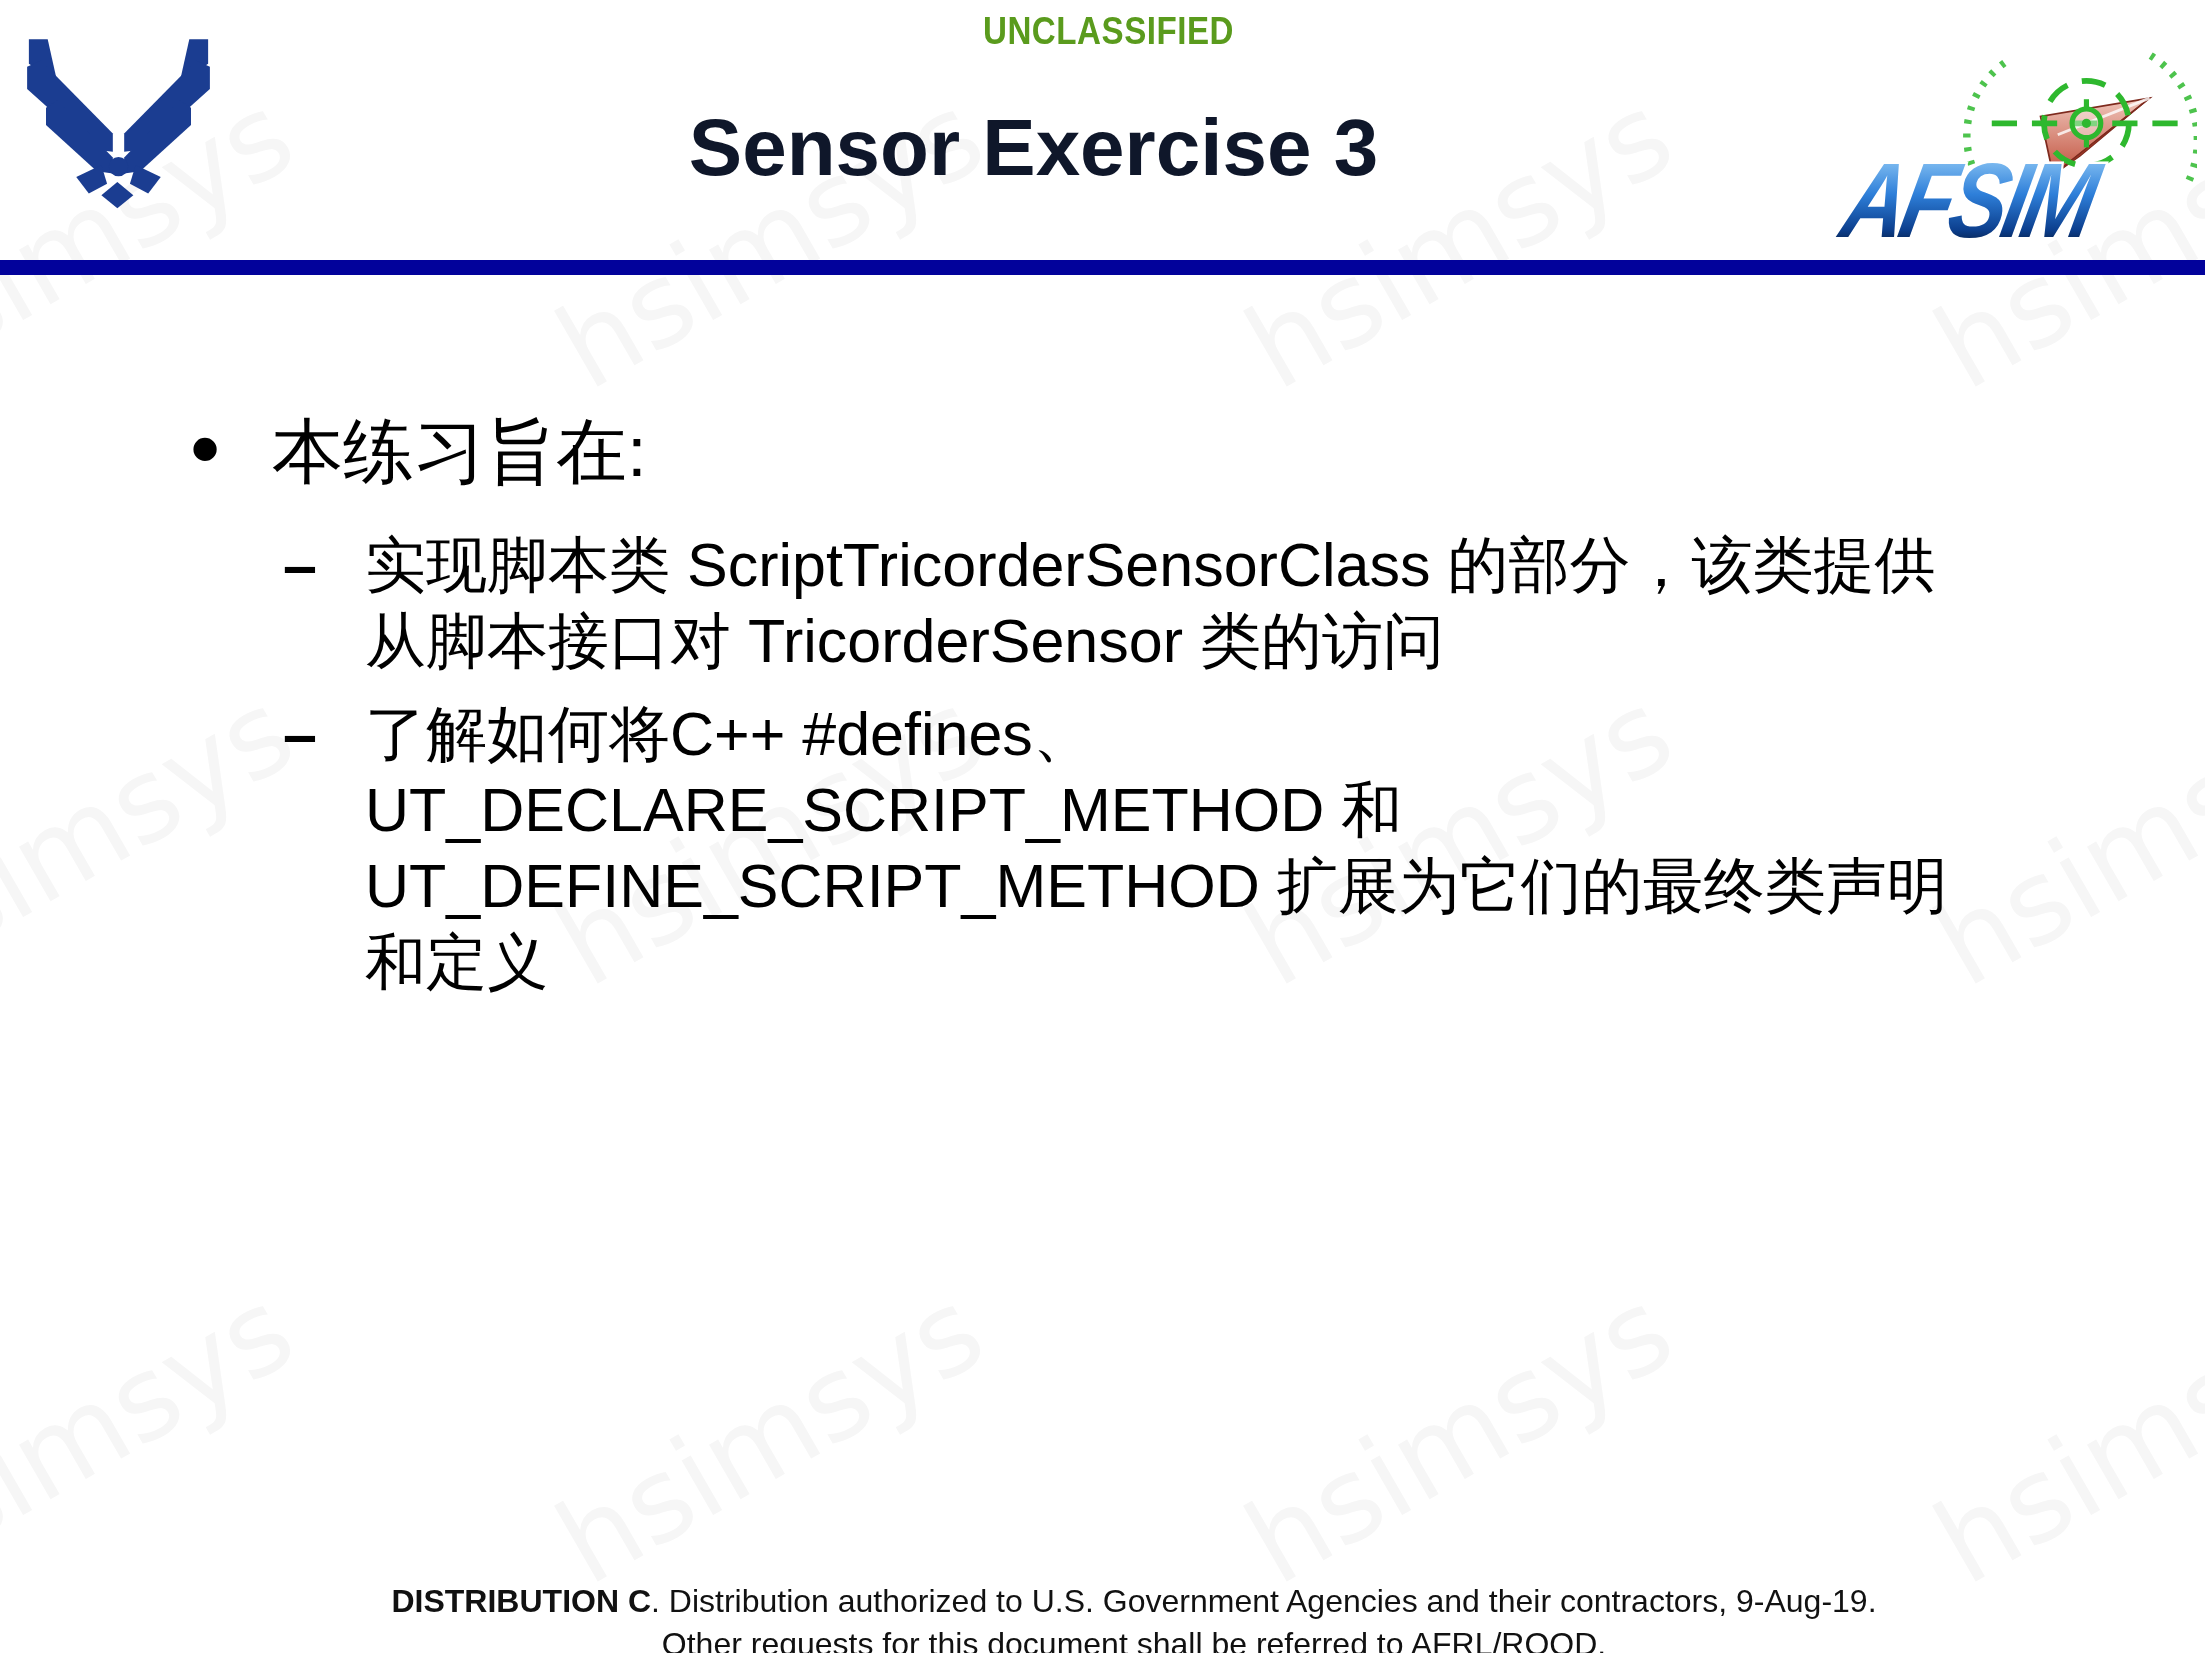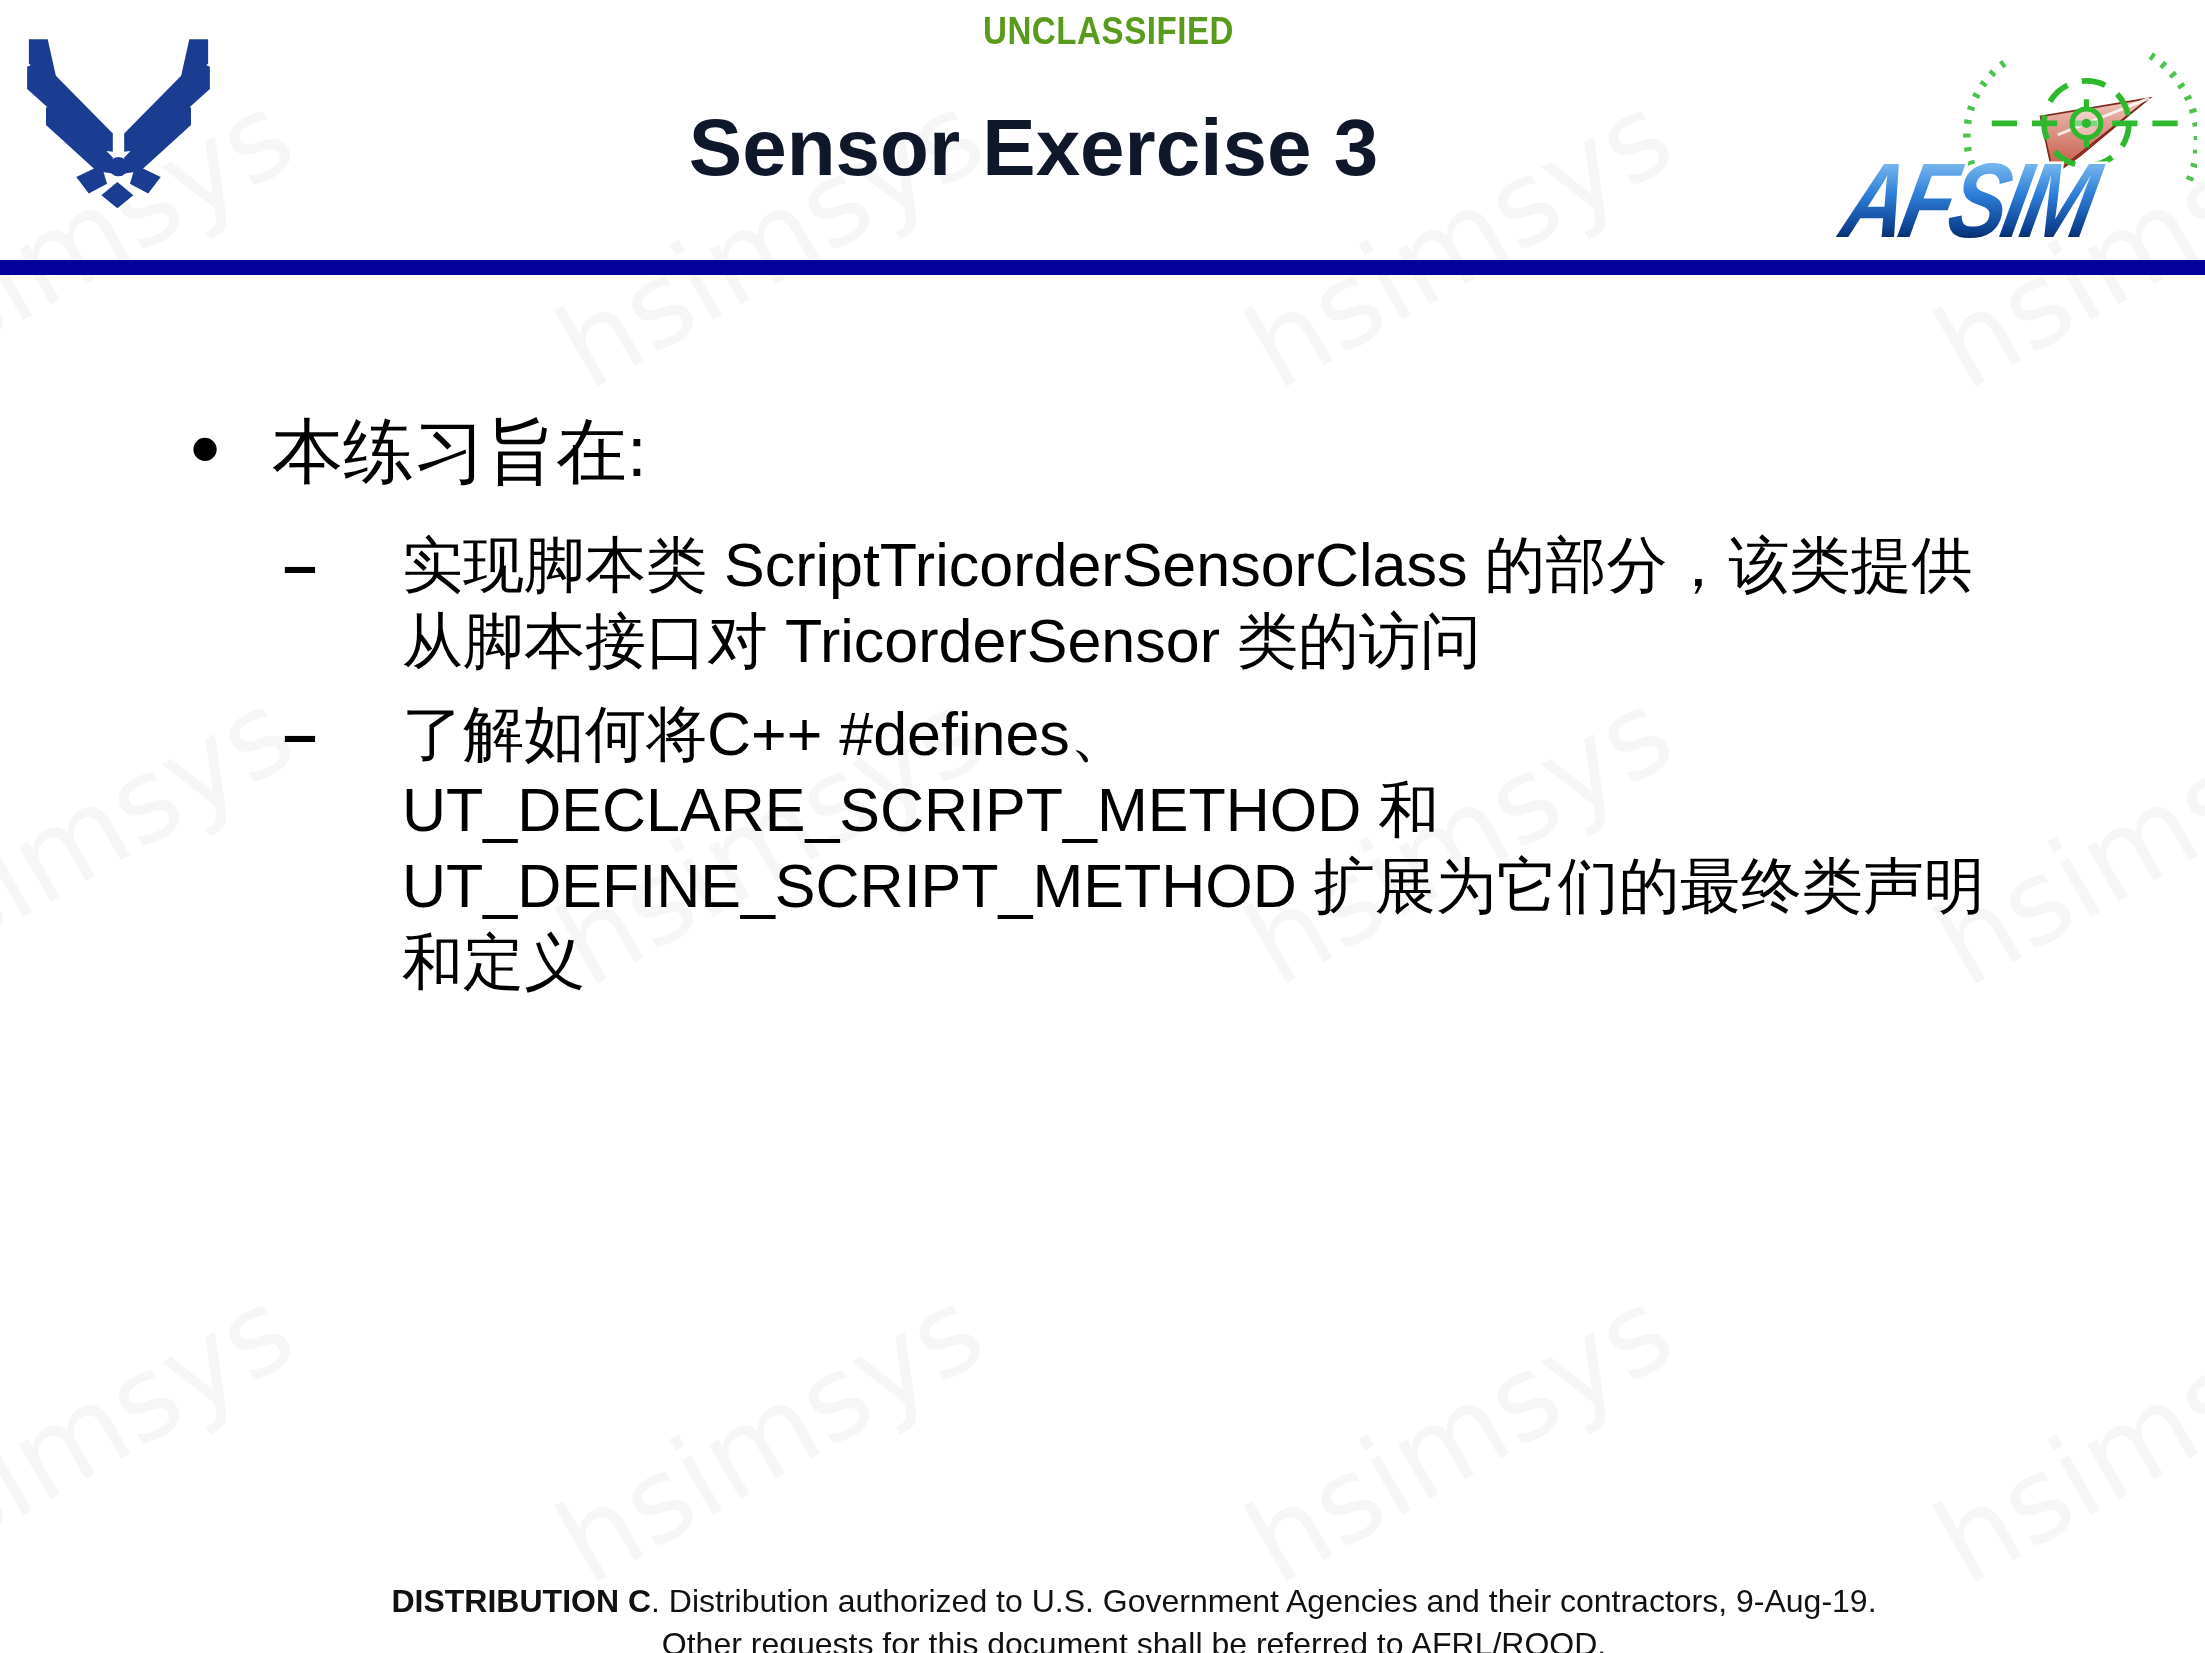--- a/index.html
+++ b/index.html
@@ -21,21 +21,21 @@
   .usaf{position:absolute;left:26px;top:36px;width:185px;height:175px;z-index:2;}
   .afsim{position:absolute;left:1829px;top:43px;width:368px;height:218px;z-index:2;}
 
   
   .cjk{font-family:"Liberation Sans","DejaVu Sans",serif;color:#000;}
   .bullet-marker{position:absolute;left:190px;top:402px;font-size:86px;line-height:92px;z-index:2;}
   .bullet-text{position:absolute;left:272px;top:409px;font-size:71px;line-height:86px;z-index:2;white-space:nowrap;}
   .dash{position:absolute;left:283px;z-index:2;font-size:61px;line-height:76px;font-weight:bold;}
   .dash1{top:527px;}
   .dash2{top:696px;}
-  .sublines{position:absolute;left:402px;z-index:2;font-size:61px;line-height:76px;}
+  .sublines{position:absolute;left:365px;z-index:2;font-size:61px;line-height:76px;}
   .sub1{top:527px;}
   .sub2{top:696px;}
   .sublines div{white-space:nowrap;}
 
   
   .footer{position:absolute;left:0;top:1580px;width:2268px;text-align:center;z-index:2;
       font-size:32px;line-height:43px;color:#111;}
   .footer b{font-weight:bold;}
   .page-num{position:absolute;left:2090px;top:1644px;width:103px;text-align:right;z-index:2;
       font-size:60px;color:#000;}

